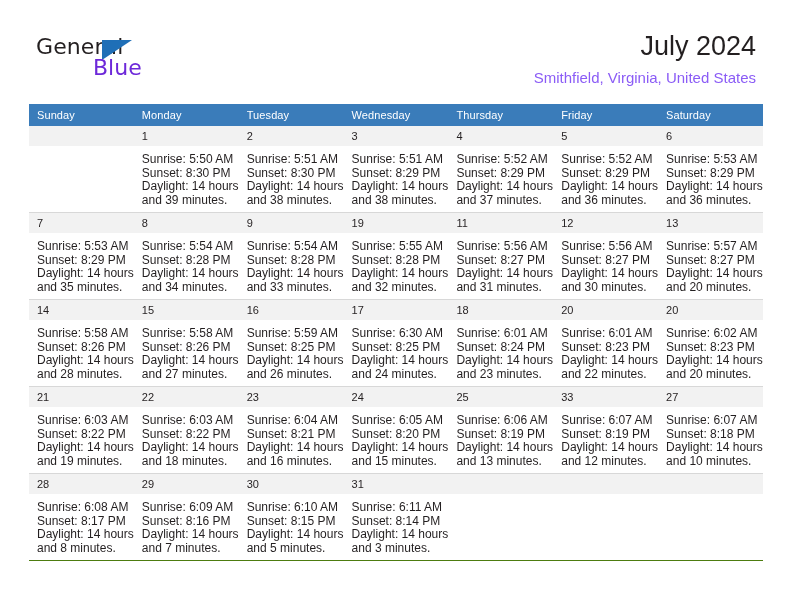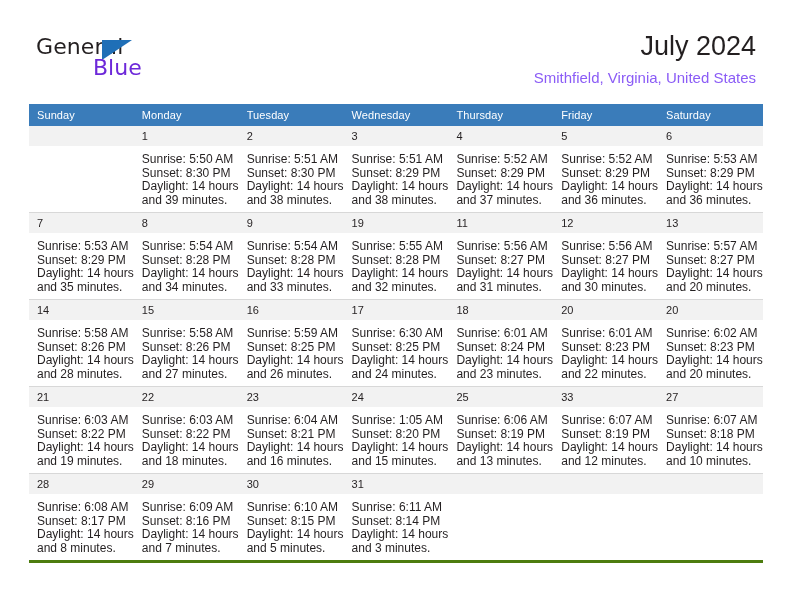--- a/index.html
+++ b/index.html
@@ -116,21 +116,21 @@
   .calendar td {
     vertical-align: top;
     padding: 0;
     border: none;
     border-bottom: 1px solid #d8d8d8;
     height: 86px;
     background: #ffffff;
   }
 
   .calendar tr.week:last-child td {
-    border-bottom: 3px solid #4d7c0f;
+    border-bottom: 1px solid #4d7c0f;
   }
 
   .daynum {
     background: #f2f2f2;
     font-size: 11px;
     color: #231f20;
     padding: 4px 0 4px 8px;
     line-height: 12px;
     height: 12px;
   }
@@ -411,21 +411,21 @@
             <div class="cellbody">
               <div>Sunrise: 6:04 AM</div>
               <div>Sunset: 8:21 PM</div>
               <div>Daylight: 14 hours</div>
               <div>and 16 minutes.</div>
             </div>
           </td>
           <td>
             <div class="daynum">24</div>
             <div class="cellbody">
-              <div>Sunrise: 1:05 AM</div>
+              <div>Sunrise: 6:05 AM</div>
               <div>Sunset: 8:20 PM</div>
               <div>Daylight: 14 hours</div>
               <div>and 15 minutes.</div>
             </div>
           </td>
           <td>
             <div class="daynum">25</div>
             <div class="cellbody">
               <div>Sunrise: 6:06 AM</div>
               <div>Sunset: 8:19 PM</div>

